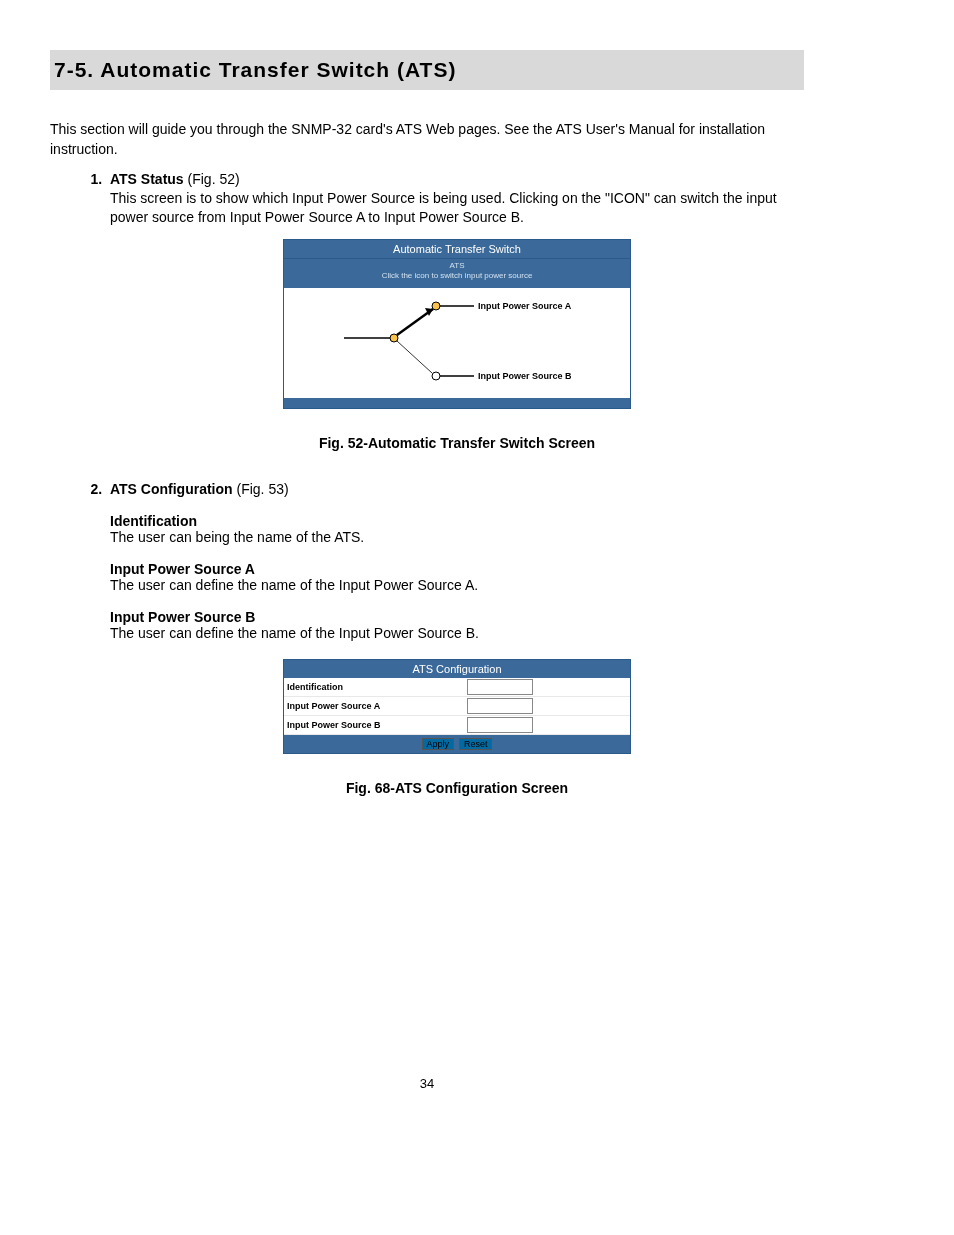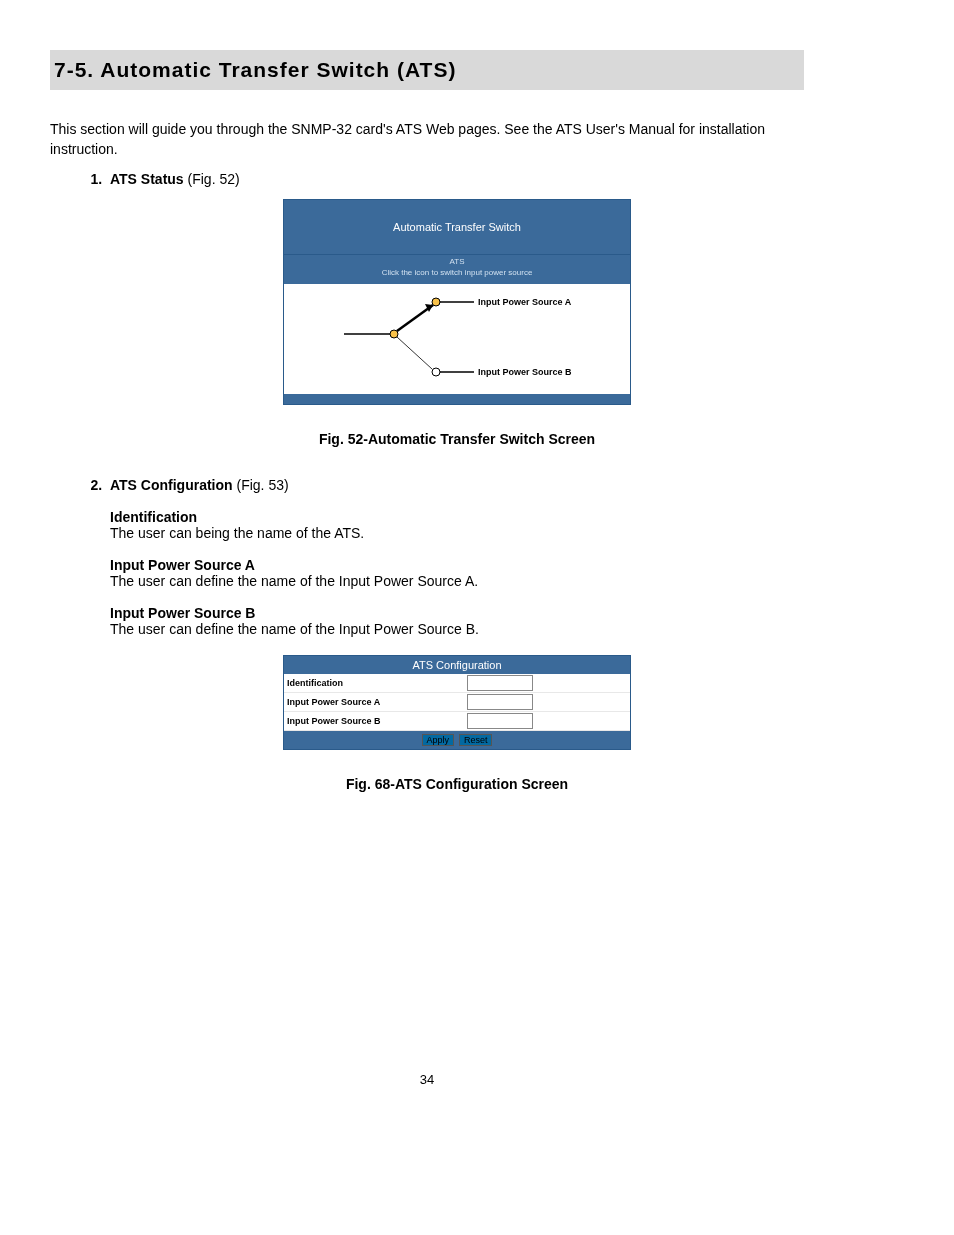--- a/index.html
+++ b/index.html
@@ -49,21 +49,21 @@
   .ats-panel {
     width: 346px;
     margin: 12px auto 0 auto;
     border: 1px solid #2a5a8a;
     font-size: 10px;
   }
   .ats-title {
     background: #3b6a9a;
     color: #fff;
     text-align: center;
-    padding: 21px 0;
+    padding: 3px 0;
     font-size: 11px;
   }
   .ats-sub {
     background: #3b6a9a;
     color: #d0e0f0;
     text-align: center;
     padding: 2px 0 6px 0;
     border-top: 1px solid #2a5a8a;
     font-size: 8px;
     line-height: 1.3;
@@ -140,20 +140,21 @@
 </head>
 <body>
 
 <div class="section-header">7-5.  Automatic Transfer Switch (ATS)</div>
 
 <div class="intro">This section will guide you through the SNMP-32 card's ATS Web pages.  See the ATS User's Manual for installation instruction.</div>
 
 <ol class="main-list">
   <li>
     <span class="li-title">ATS Status</span><span class="li-ref"> (Fig. 52)</span>
+    <div class="li-body">This screen is to show which Input Power Source is being used.  Clicking on the "ICON" can switch the input power source from Input Power Source A to Input Power Source B.</div>
 
     
     <div class="ats-panel">
       <div class="ats-title">Automatic Transfer Switch</div>
       <div class="ats-sub">
         <span>ATS</span><br>
         <span>Click the icon to switch input power source</span>
       </div>
       <div class="ats-body">
         <svg width="346" height="110">

